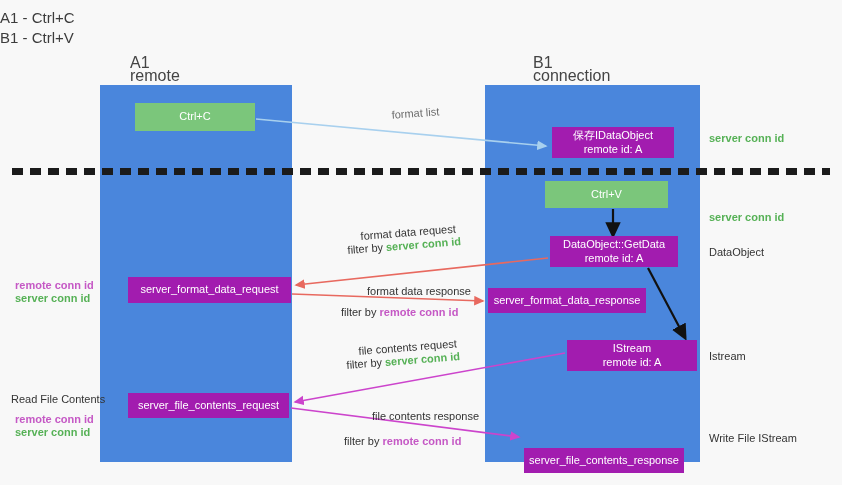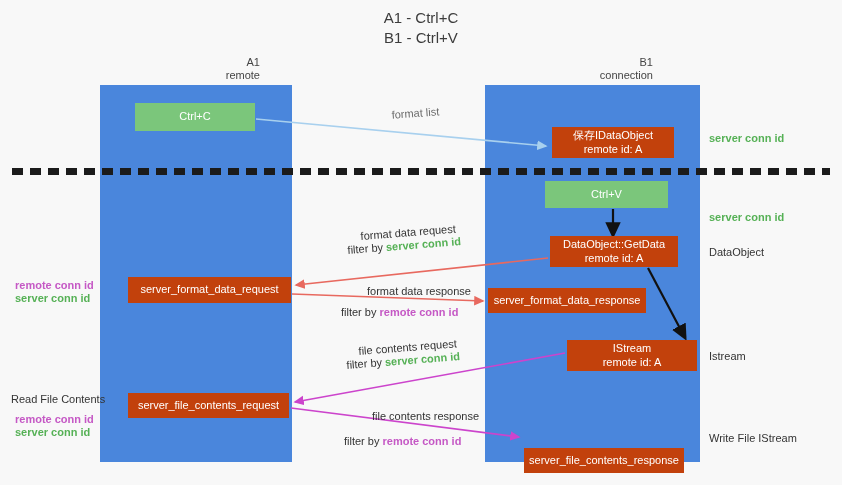--- a/index.html
+++ b/index.html
@@ -9,27 +9,27 @@
     font-family:"Liberation Sans","DejaVu Sans",sans-serif;
     color:#3c3c3c;
     overflow:hidden;
     position:relative;
   }
   #stage{position:absolute;left:0;top:0;width:842px;height:485px;}
   .abs{position:absolute;}
 
   
   #title{
-    left:0;top:8px;width:842px;text-align:center;
+    left:0;top:8px;width:842px;text-align:left;
     font-size:15px;line-height:20px;color:#3c3c3c;
   }
 
   
   .col-head{
-    text-align:right;font-size:11px;line-height:13px;color:#444;
+    text-align:left;font-size:16px;line-height:13px;color:#444;
   }
   #head-a1{left:130px;top:56px;width:130px;}
   #head-b1{left:533px;top:56px;width:120px;}
 
   
   .panel{background:#4a86dc;}
   #panel-a{left:100px;top:85px;width:192px;height:377px;}
   #panel-b{left:485px;top:85px;width:215px;height:377px;}
 
   
@@ -39,21 +39,21 @@
   }
 
   
   .node{
     box-sizing:border-box;
     display:flex;flex-direction:column;align-items:center;justify-content:center;
     color:#ffffff;font-size:11px;line-height:13.5px;text-align:center;
     padding:2px 0;
   }
   .green{background:#7bc67b;}
-  .orange{background:#c2410c;}
+  .orange{background:#a21caf;}
 
   #n-ctrlc{left:135px;top:103px;width:120px;height:28px;}
   #n-save{left:552px;top:127px;width:122px;height:31px;}
   #n-ctrlv{left:545px;top:181px;width:123px;height:27px;}
   #n-getdata{left:550px;top:236px;width:128px;height:31px;}
   #n-fmtreq{left:128px;top:277px;width:163px;height:26px;}
   #n-fmtresp{left:488px;top:288px;width:158px;height:25px;}
   #n-istream{left:567px;top:340px;width:130px;height:31px;}
   #n-filereq{left:128px;top:393px;width:161px;height:25px;}
   #n-fileresp{left:524px;top:448px;width:160px;height:25px;}

